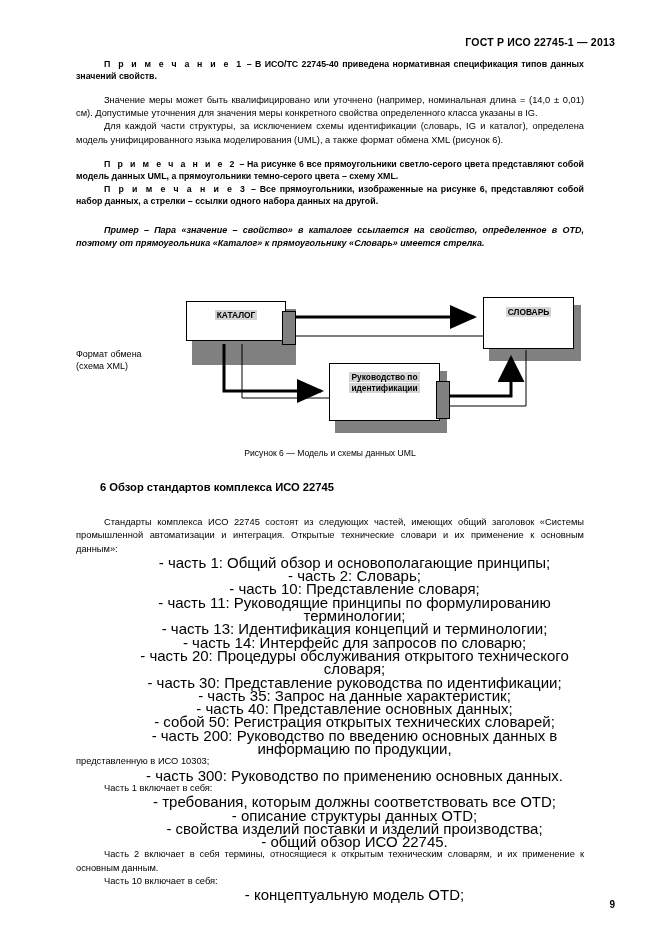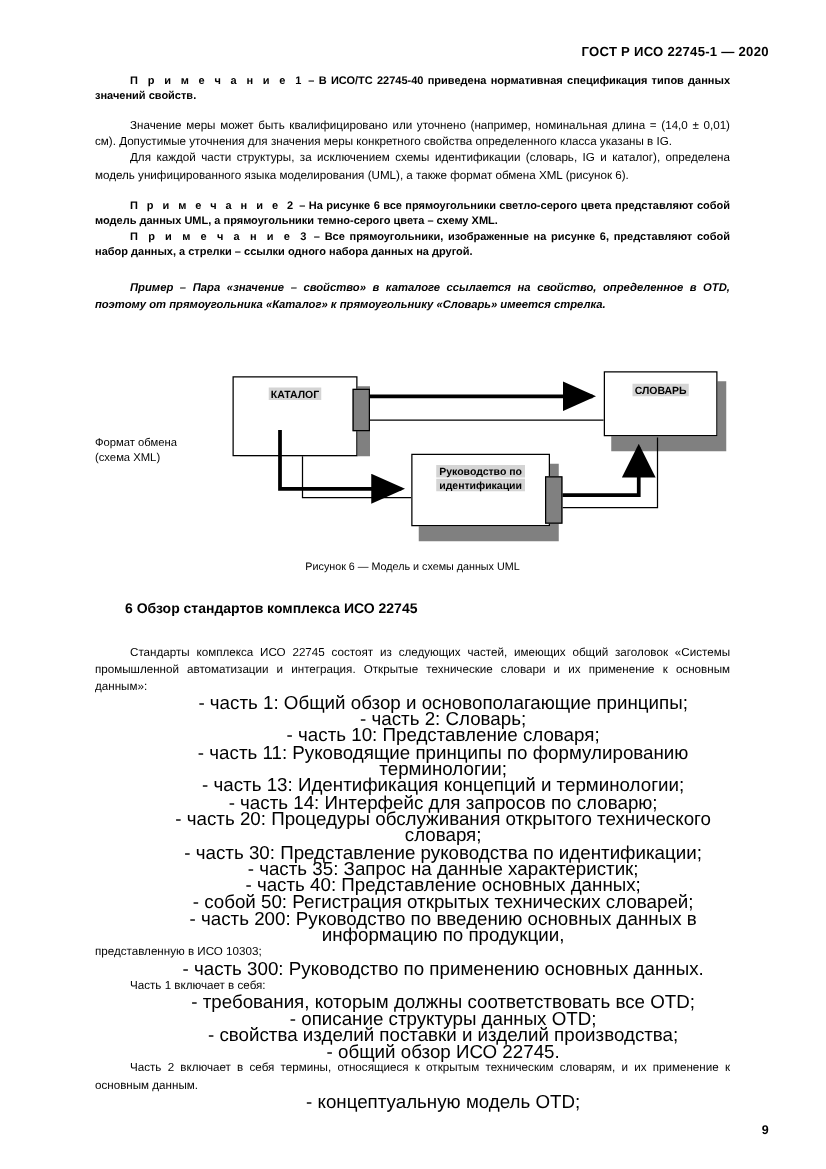--- a/index.html
+++ b/index.html
@@ -173,21 +173,21 @@
     bottom: 25px;
     font-size: 10px;
     font-weight: bold;
   }
 </style>
 </head>
 <body>
 
 <div class="page">
 
-  <div class="header">ГОСТ Р ИСО 22745-1 — 2020</div>
+  <div class="header">ГОСТ Р ИСО 22745-1 — 2013</div>
 
   <div class="content">
 
     <p class="note indent"><span class="lbl">П р и м е ч а н и е   1</span><span> – В ИСО/ТС 22745-40 приведена нормативная спецификация типов данных значений свойств.</span></p>
 
     <div class="gap-md"></div>
 
     <p class="indent">Значение меры может быть квалифицировано или уточнено (например, номинальная длина = (14,0 ± 0,01) см). Допустимые уточнения для значения меры конкретного свойства определенного класса указаны в IG.</p>
 
     <p class="indent">Для каждой части структуры, за исключением схемы идентификации (словарь, IG и каталог), определена модель унифицированного языка моделирования (UML), а также формат обмена XML (рисунок 6).</p>
@@ -203,21 +203,21 @@
     <p class="example">Пример – Пара «значение – свойство» в каталоге ссылается на свойство, определенное в OTD, поэтому от прямоугольника «Каталог» к прямоугольнику «Словарь» имеется стрелка.</p>
 
   </div>
 
   <div class="figure">
 
     <div class="box-shadow" style="left:116px; top:21px; width:104px; height:56px;"></div>
     <div class="box-shadow" style="left:413px; top:17px; width:92px; height:56px;"></div>
     <div class="box-shadow" style="left:259px; top:83px; width:112px; height:62px;"></div>
 
-    <div class="box" style="left:110px; top:13px; width:100px; height:64px;">
+    <div class="box" style="left:110px; top:13px; width:100px; height:40px;">
       <div class="box-label" style="top:8px;"><span>КАТАЛОГ</span></div>
     </div>
     <div class="box-tab" style="left:206px; top:23px; width:14px; height:34px;"></div>
 
     <div class="box" style="left:407px; top:9px; width:91px; height:52px;">
       <div class="box-label" style="top:9px;"><span>СЛОВАРЬ</span></div>
     </div>
 
     <div class="box" style="left:253px; top:75px; width:111px; height:58px;">
       <div class="box-label" style="top:8px;"><span>Руководство по</span></div>
@@ -287,20 +287,21 @@
     <div class="lead">Часть 1 включает в себя:</div>
     <ul class="plain">
       <li>- требования, которым должны соответствовать все OTD;</li>
       <li>- описание структуры данных OTD;</li>
       <li>- свойства изделий поставки и изделий производства;</li>
       <li>- общий обзор ИСО 22745.</li>
     </ul>
 
     <p class="indent">Часть 2 включает в себя термины, относящиеся к открытым техническим словарям, и их применение к основным данным.</p>
 
+    <div class="lead">Часть 10 включает в себя:</div>
     <ul class="plain">
       <li>- концептуальную модель OTD;</li>
     </ul>
 
   </div>
 
   <div class="pageno">9</div>
 
 </div>
 

